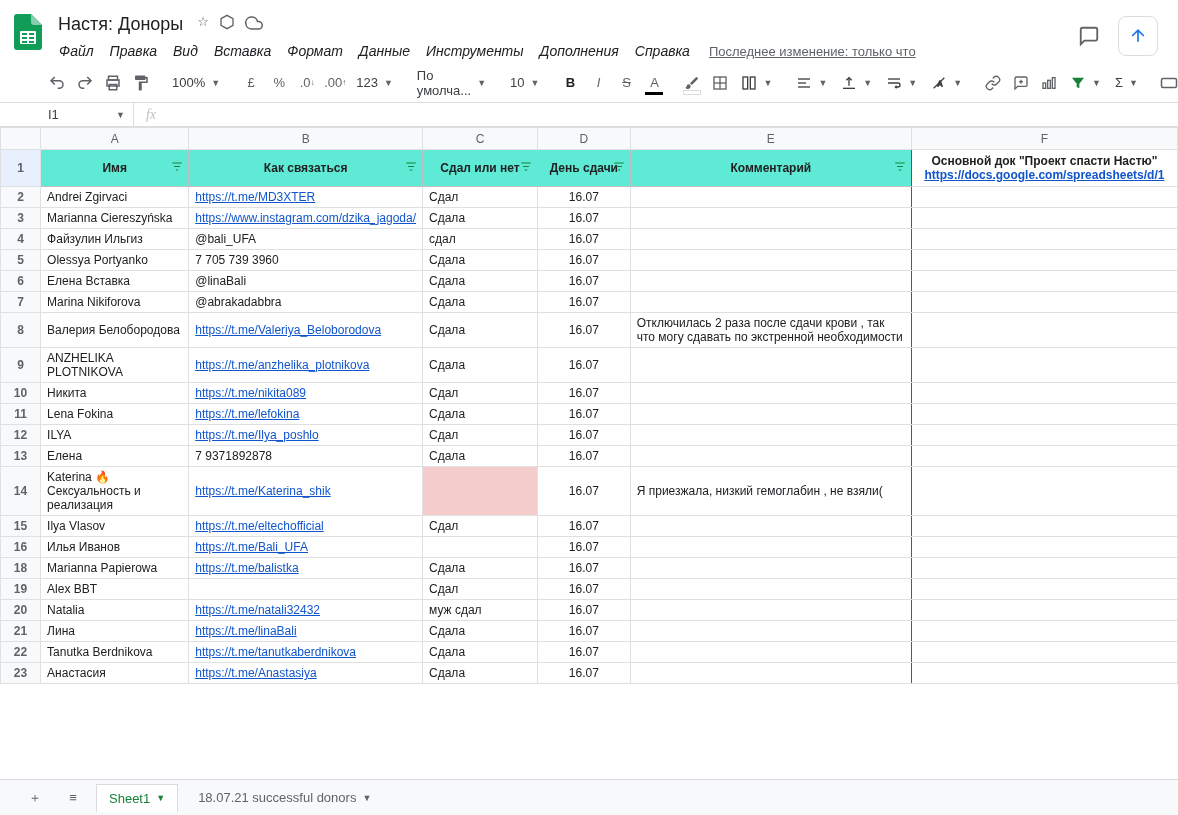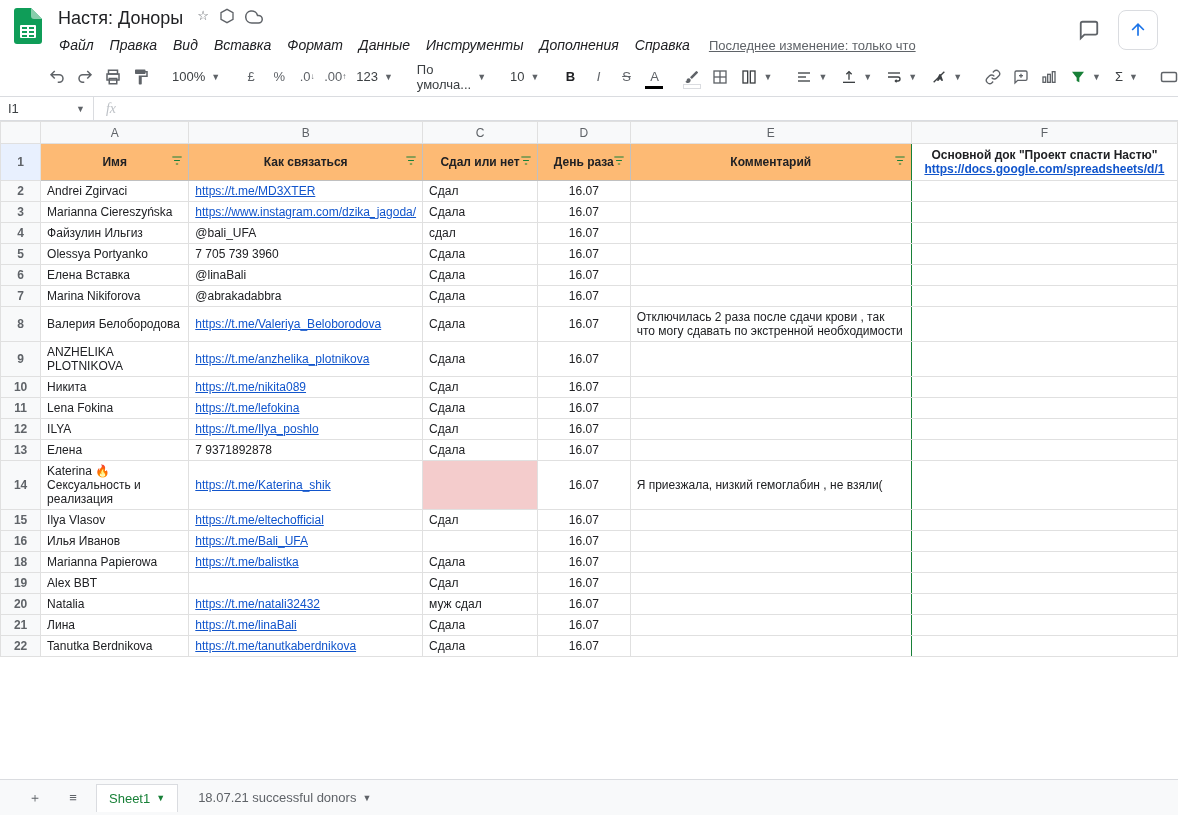--- a/index.html
+++ b/index.html
@@ -1,21 +1,21 @@
 <!DOCTYPE html>
 <html><head>
 <meta charset="utf-8">
 <style>
 * { margin: 0; padding: 0; box-sizing: border-box; }
 body { font-family: Arial, sans-serif; font-size: 13px; color: #202124; background: #fff; overflow: hidden; }
 
 .app { width: 1178px; height: 815px; display: flex; flex-direction: column; }
 
 
-.header { display: flex; align-items: flex-start; padding: 6px 8px 0 8px; }
+.header { display: flex; align-items: flex-start; padding: 12px 8px 0 8px; }
 .logo { width: 40px; height: 40px; display: flex; align-items: center; justify-content: center; margin-right: 4px; }
 .title-area { flex: 1; }
 .title-row { display: flex; align-items: center; gap: 8px; }
 .doc-title { font-size: 18px; color: #202124; padding: 2px 6px; }
 .title-icons { display:flex; gap:10px; color:#5f6368; }
 .menubar { display: flex; gap: 2px; margin-top: 2px; align-items:center; }
 .menu-item { padding: 4px 7px; font-size: 14px; color: #202124; cursor: pointer; border-radius:4px;font-style:italic; }
 .last-edit { font-size: 13px; color: #5f6368; text-decoration: underline; margin-left: 10px; cursor:pointer; }
 
 .header-right { display: flex; align-items: center; gap: 16px; padding: 4px 12px 0 0; }
@@ -28,33 +28,33 @@
 .tsel { height:24px; display:flex; align-items:center; padding: 0 6px; font-size:13px; color:#3c4043; cursor:pointer; gap:6px; }
 .tsel .dd { font-size:9px; color:#5f6368; }
 .bold { font-weight:bold; color:#202124; }
 .text-color-ind { position:relative; }
 .text-color-ind::after { content:''; position:absolute; bottom:1px; left:4px; right:4px; height:3px; background:#000; }
 .fill-color-ind { position:relative; }
 .fill-color-ind::after { content:''; position:absolute; bottom:1px; left:4px; right:4px; height:3px; background:#fff; border:1px solid #dadce0; }
 
 
 .formula-bar { display:flex; align-items:center; border-bottom:1px solid #dadce0; height:24px; }
-.name-box { width:94px; border-right:1px solid #dadce0; height:100%; display:flex; align-items:center; padding:0 8px; font-size:13px; justify-content:space-between; color:#3c4043; }
+.name-box { width:94px; border-right:1px solid #dadce0; height:100%; display:flex; align-items:center; padding:0 8px; font-size:13px; justify-content:space-between; color:#3c4043;margin-left:40px; }
 .fx-label { width:34px; text-align:center; font-style:italic; color:#bdc1c6; font-family: serif; font-size: 14px; }
 .formula-input { flex:1; height:100%; border:none; outline:none; padding:0 4px; font-size:13px; }
 
 
 .grid-wrap { flex:1; overflow:auto; position:relative; }
 .grid { border-collapse:collapse; table-layout:fixed; }
 .grid th, .grid td { border:1px solid #e0e0e0; font-size:12px; vertical-align:middle; }
 .col-head { background:#f8f9fa; color:#5f6368; text-align:center; font-weight:normal; height:22px; font-size:11px; position:sticky; top:0; }
 .row-head { background:#f8f9fa; color:#5f6368; text-align:center; width:46px; font-size:11px; position:sticky; left:0; }
 .row-head.selected { background:#e8f0fe; }
 .corner { background:#f8f9fa; width:46px; position:sticky; left:0; top:0; }
-.hdr-cell { background:#fdba74; font-weight:bold; text-align:center; padding:8px 4px; position:relative; border:1px solid #c0c0c0 !important; }
+.hdr-cell { background:#5eead4; font-weight:bold; text-align:center; padding:8px 4px; position:relative; border:1px solid #c0c0c0 !important; }
 .filter-ico { position:absolute; right:4px; top:50%; transform:translateY(-50%); color:#188038; }
 td.data { padding:3px 6px; text-align:left; vertical-align:middle; word-wrap:break-word; }
 td.data.center { text-align:center; }
 a { color:#1155cc; text-decoration:underline; }
 .e-border-right { border-right:1px solid #188038 !important; }
 .f-header { font-weight:bold; text-align:center; padding:4px; }
 .highlight-red { background:#f4cccc; }
 
 
 .sheet-bar { height:36px; border-top:1px solid #dadce0; display:flex; align-items:center; padding:0 20px; gap:8px; background:#f8f9fa; }
@@ -303,21 +303,21 @@
           <td class="hdr-cell"><span>Как связаться</span><span class="filter-ico"><svg width="14" height="14" viewBox="0 0 24 24" fill="none" stroke="#188038" stroke-width="2">
                   <line x1="4" y1="6" x2="20" y2="6"></line>
                   <line x1="7" y1="12" x2="17" y2="12"></line>
                   <line x1="10" y1="18" x2="14" y2="18"></line>
                 </svg></span></td>
           <td class="hdr-cell"><span>Сдал или нет</span><span class="filter-ico"><svg width="14" height="14" viewBox="0 0 24 24" fill="none" stroke="#188038" stroke-width="2">
                   <line x1="4" y1="6" x2="20" y2="6"></line>
                   <line x1="7" y1="12" x2="17" y2="12"></line>
                   <line x1="10" y1="18" x2="14" y2="18"></line>
                 </svg></span></td>
-          <td class="hdr-cell"><span>День раза</span><span class="filter-ico"><svg width="14" height="14" viewBox="0 0 24 24" fill="none" stroke="#188038" stroke-width="2">
+          <td class="hdr-cell"><span>День сдачи</span><span class="filter-ico"><svg width="14" height="14" viewBox="0 0 24 24" fill="none" stroke="#188038" stroke-width="2">
                   <line x1="4" y1="6" x2="20" y2="6"></line>
                   <line x1="7" y1="12" x2="17" y2="12"></line>
                   <line x1="10" y1="18" x2="14" y2="18"></line>
                 </svg></span></td>
           <td class="hdr-cell e-border-right"><span>Комментарий</span><span class="filter-ico"><svg width="14" height="14" viewBox="0 0 24 24" fill="none" stroke="#188038" stroke-width="2">
                   <line x1="4" y1="6" x2="20" y2="6"></line>
                   <line x1="7" y1="12" x2="17" y2="12"></line>
                   <line x1="10" y1="18" x2="14" y2="18"></line>
                 </svg></span></td>
           <td class="f-header"><span>Основной док "Проект спасти Настю"</span><br><a href="#">https://docs.google.com/spreadsheets/d/1</a></td>
@@ -495,20 +495,29 @@
           </tr>
           <tr style="height: auto;">
             <th class="row-head">22</th>
             <td class="data">Tanutka Berdnikova</td>
             <td class="data"><a href="#">https://t.me/tanutkaberdnikova</a></td>
             <td class="data">Сдала</td>
             <td class="data center">16.07</td>
             <td class="data e-border-right"></td>
             <td class="data"></td>
           </tr>
+          <tr style="height: 21px;">
+            <th class="row-head">23</th>
+            <td class="data">Анастасия</td>
+            <td class="data"><a href="#">https://t.me/Anastasiya</a></td>
+            <td class="data">Сдала</td>
+            <td class="data center">16.07</td>
+            <td class="data e-border-right"></td>
+            <td class="data"></td>
+          </tr>
         </tbody>
     </table>
   </div>
 
   <div class="sheet-bar">
     <span class="sheet-btn">＋</span>
     <span class="sheet-btn">≡</span>
     <span class="sheet-tab active">
         <span>Sheet1</span>
         <span class="dd">▼</span>

